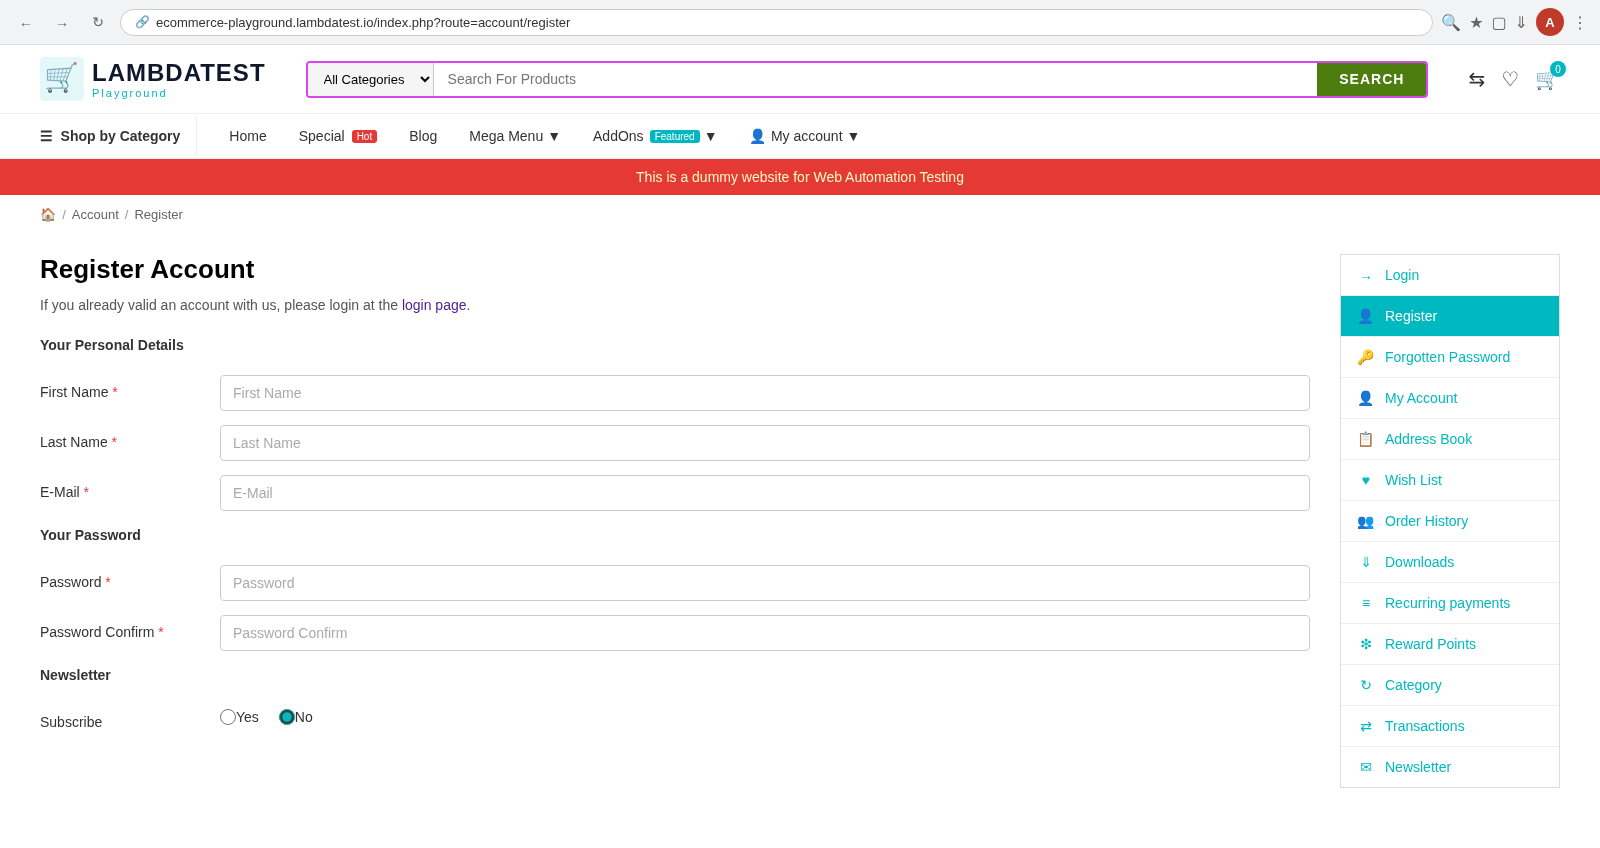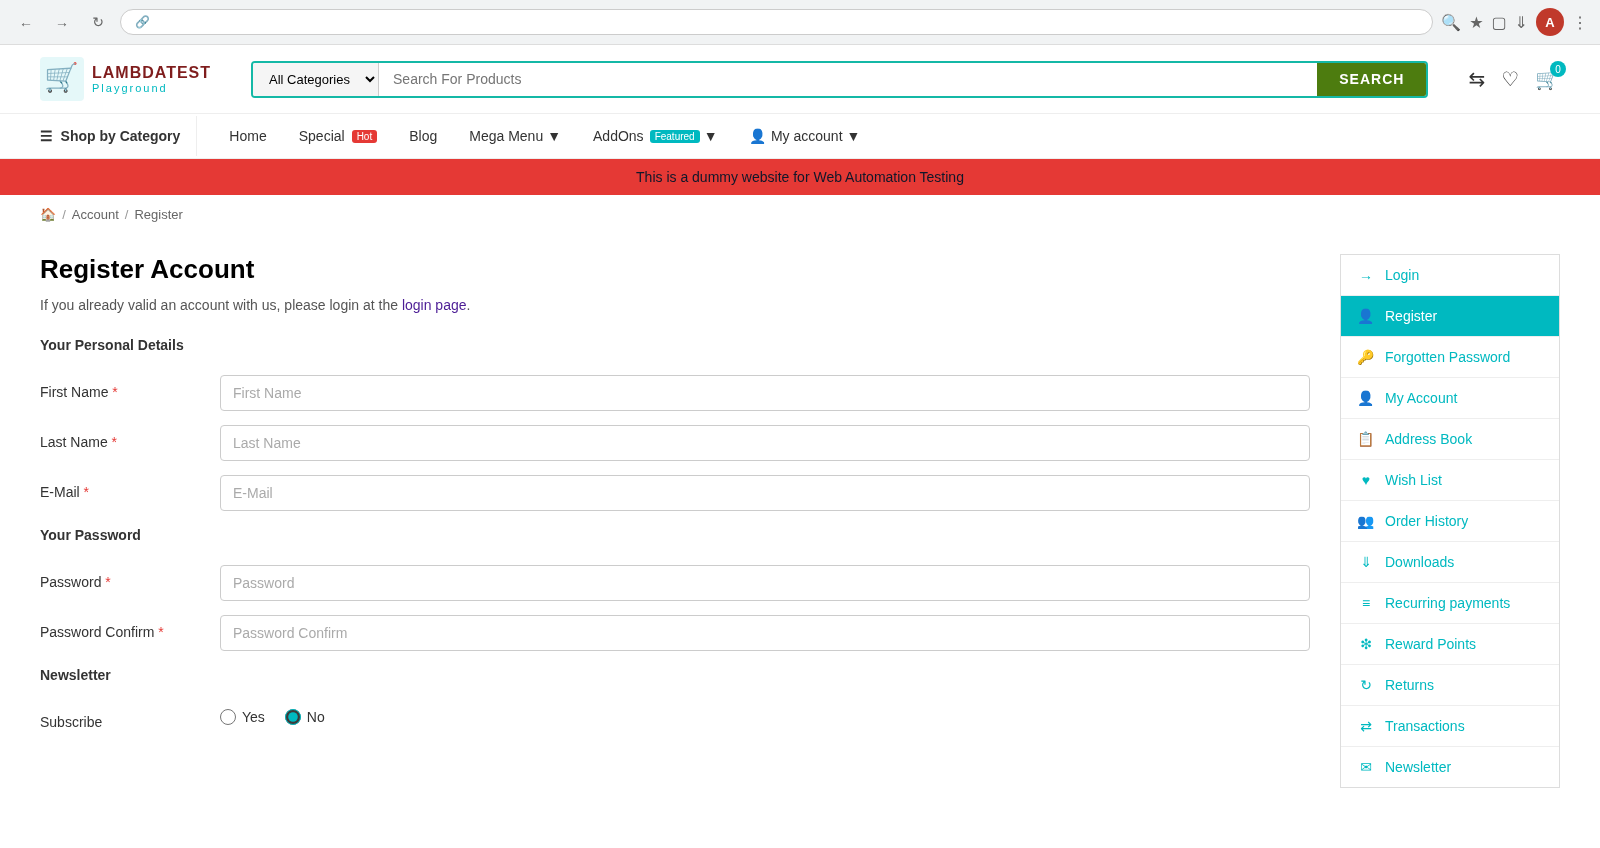--- a/index.html
+++ b/index.html
@@ -26,40 +26,40 @@
     .address-bar-icon { color: #777; font-size: 12px; }
     .address-bar-url { flex: 1; color: #333; font-size: 13px; }
     .browser-actions { display: flex; gap: 8px; align-items: center; }
     .browser-action-btn { background: none; border: none; cursor: pointer; color: #666; font-size: 16px; }
 
     
     .header { background: #fff; padding: 12px 40px; display: flex; align-items: center; gap: 20px; border-bottom: 1px solid #eee; }
     .logo { display: flex; align-items: center; gap: 8px; text-decoration: none; }
     .logo-icon { width: 44px; height: 44px; }
     .logo-text { display: flex; flex-direction: column; }
-    .logo-name { font-size: 16px; font-weight: bold; color: #7f1d1d; letter-spacing: 1px; }
+    .logo-name { font-size: 24px; font-weight: bold; color: #0f172a; letter-spacing: 1px; }
     .logo-sub { font-size: 11px; color: #00b9c0; letter-spacing: 2px; }
-    .search-bar { flex: 1; display: flex; align-items: stretch; border: 2px solid #14b8a6; border-radius: 4px; overflow: hidden; margin: 0 20px; }
+    .search-bar { flex: 1; display: flex; align-items: stretch; border: 2px solid #d946ef; border-radius: 4px; overflow: hidden; margin: 0 20px; }
     .category-select { padding: 8px 12px; border: none; border-right: 1px solid #ccc; background: #f5f5f5; font-size: 13px; cursor: pointer; }
     .search-input { flex: 1; padding: 8px 14px; border: none; outline: none; font-size: 14px; }
     .search-btn { background: #4d7c0f; color: #fff; border: none; padding: 8px 22px; font-weight: bold; font-size: 14px; cursor: pointer; letter-spacing: 1px; }
     .header-icons { display: flex; align-items: center; gap: 16px; }
     .header-icon-btn { background: none; border: none; cursor: pointer; color: #333; font-size: 20px; position: relative; }
     .cart-badge { position: absolute; top: -6px; right: -6px; background: #00b9c0; color: #fff; border-radius: 50%; width: 16px; height: 16px; font-size: 10px; display: flex; align-items: center; justify-content: center; }
 
     
     .nav { background: #fff; padding: 0 40px; display: flex; align-items: center; border-bottom: 1px solid #eee; }
     .nav-category-btn { display: flex; align-items: center; gap: 8px; padding: 12px 16px 12px 0; border: none; background: none; cursor: pointer; font-size: 14px; font-weight: bold; color: #333; border-right: 1px solid #eee; margin-right: 16px; }
     .nav-links { display: flex; gap: 0; }
     .nav-link { padding: 14px 16px; text-decoration: none; color: #333; font-size: 14px; white-space: nowrap; display: flex; align-items: center; gap: 4px; }
     .nav-badge { background: #e53935; color: #fff; font-size: 10px; padding: 1px 5px; border-radius: 3px; margin-left: 3px; }
     .nav-badge-featured { background: #00b9c0; color: #fff; font-size: 10px; padding: 1px 5px; border-radius: 3px; margin-left: 2px; }
 
     
-    .banner { background: #e53935; color: #0f172a; text-align: center; padding: 10px; font-size: 14px; }
+    .banner { background: #e53935; color: #fef9c3; text-align: center; padding: 10px; font-size: 14px; }
 
     
     .breadcrumb { padding: 12px 40px; display: flex; align-items: center; gap: 6px; font-size: 13px; color: #666; }
     .breadcrumb a { color: #666; text-decoration: none; }
     .breadcrumb-sep { color: #999; }
 
     
     .main { padding: 20px 40px 40px; display: flex; gap: 30px; }
     .form-section { flex: 1; }
     .sidebar { width: 220px; flex-shrink: 0; }
@@ -78,35 +78,36 @@
     
     .sidebar-menu { border: 1px solid #ddd; }
     .sidebar-item { display: flex; align-items: center; gap: 10px; padding: 12px 16px; border-bottom: 1px solid #eee; cursor: pointer; text-decoration: none; color: #00b9c0; font-size: 14px; }
     .sidebar-item:last-child { border-bottom: none; }
     .sidebar-item.active { background: #00b9c0; color: #fff; }
     .sidebar-item-icon { width: 18px; text-align: center; font-size: 14px; }
 
     
     .newsletter-section { margin-top: 8px; }
     .radio-group { display: flex; align-items: center; gap: 20px; padding-top: 4px; }
-    .radio-label { display: flex; align-items: flex-end; gap: 6px; cursor: pointer; font-size: 14px; }
+    .radio-label { display: flex; align-items: flex-end; cursor: pointer; font-size: 14px; }
     .radio-label input[type="radio"] { accent-color: #00b9c0; width: 16px; height: 16px; }
 
     
     .user-avatar { width: 28px; height: 28px; border-radius: 50%; background: #c0392b; display: flex; align-items: center; justify-content: center; color: #fff; font-size: 13px; font-weight: bold; }
   </style>
 </head>
 <body>
 
 <div class="browser-chrome">
   <button class="browser-nav-btn">←</button>
   <button class="browser-nav-btn">→</button>
   <button class="browser-nav-btn">↻</button>
   <div class="address-bar">
     <span class="address-bar-icon">🔗</span>
+    <span class="address-bar-url">ecommerce-playground.lambdatest.io/index.php?route=account/register</span>
   </div>
   <div class="browser-actions">
     <button class="browser-action-btn">🔍</button>
     <button class="browser-action-btn">★</button>
     <button class="browser-action-btn">▢</button>
     <button class="browser-action-btn">⇓</button>
     <div class="user-avatar">A</div>
     <button class="browser-action-btn">⋮</button>
   </div>
 </div>
@@ -300,21 +301,21 @@
         <span>Recurring payments</span>
       </a>
 
       <a href="#" class="sidebar-item">
         <span class="sidebar-item-icon">❇</span>
         <span>Reward Points</span>
       </a>
 
       <a href="#" class="sidebar-item">
         <span class="sidebar-item-icon">↻</span>
-        <span>Returns</span>
+        <span>Category</span>
       </a>
 
       <a href="#" class="sidebar-item">
         <span class="sidebar-item-icon">⇄</span>
         <span>Transactions</span>
       </a>
 
       <a href="#" class="sidebar-item">
         <span class="sidebar-item-icon">✉</span>
         <span>Newsletter</span>

